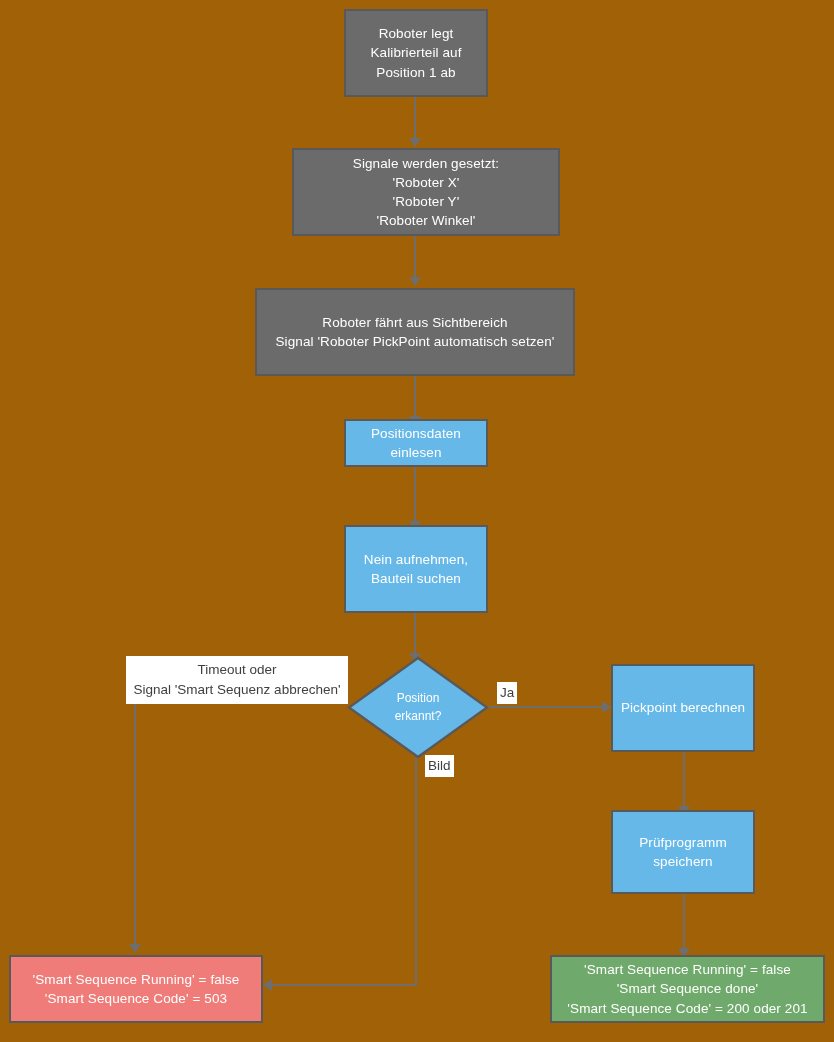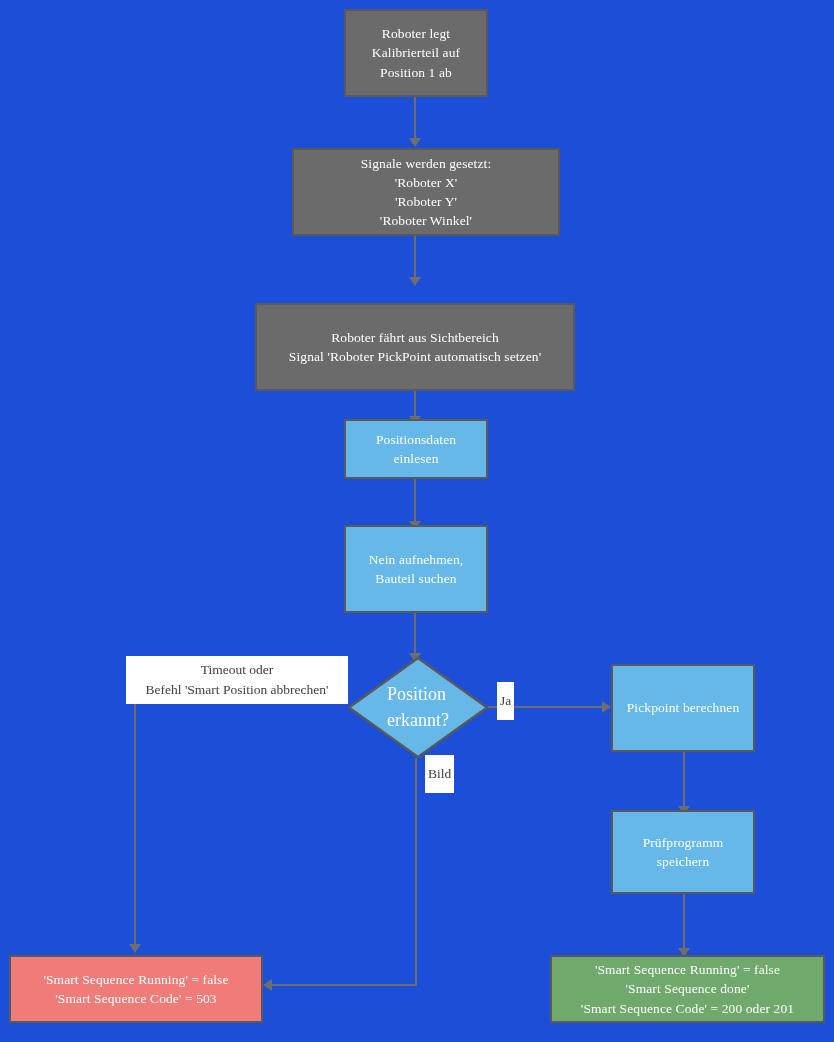--- a/index.html
+++ b/index.html
@@ -4,22 +4,22 @@
 <style>
   html, body {
     margin: 0;
     padding: 0;
     background: #000000;
   }
   #canvas {
     position: relative;
     width: 834px;
     height: 1042px;
-    background: #1d4ed8;
-    font-family: Liberation Serif, serif;
+    background: #a16207;
+    font-family: Liberation Sans, sans-serif;
     overflow: hidden;
   }
 
   
   .node {
     position: absolute;
     box-sizing: border-box;
     border: 2px solid #595959;
     display: flex;
     align-items: center;
@@ -42,22 +42,23 @@
     position: absolute;
     z-index: 3;
   }
   .diamond svg { display: block; }
   .diamond .dtext {
     position: absolute;
     inset: 0;
     display: flex;
     align-items: center;
     justify-content: center;
+    text-align: center;
     color: #ffffff;
-    font-size: 18px;
+    font-size: 12px;
     line-height: 1.42;
     white-space: pre-line;
     pointer-events: none;
   }
 
   
   .vline, .hline {
     position: absolute;
     background: #6e6e6e;
     z-index: 1;
@@ -88,21 +89,21 @@
 
   
   .edge-label {
     position: absolute;
     background: #ffffff;
     color: #404040;
     font-size: 13.5px;
     line-height: 1.45;
     text-align: center;
     white-space: pre-line;
-    padding: 9px 3px;
+    padding: 1px 3px;
     box-sizing: border-box;
     z-index: 4;
   }
   .edge-label.block {
     padding: 4px 4px 5px 4px;
   }
 </style>
 </head>
 <body>
 
@@ -142,24 +143,24 @@
 
   <div class="node gray" style="left:344px; top:9px; width:144px; height:88px;">Roboter legt
 Kalibrierteil auf
 Position 1 ab</div>
 
   <div class="node gray" style="left:292px; top:148px; width:268px; height:88px;">Signale werden gesetzt:
 'Roboter X'
 'Roboter Y'
 'Roboter Winkel'</div>
 
-  <div class="node gray" style="left:255px; top:303px; width:320px; height:88px;">Roboter fährt aus Sichtbereich
+  <div class="node gray" style="left:255px; top:288px; width:320px; height:88px;">Roboter fährt aus Sichtbereich
 Signal 'Roboter PickPoint automatisch setzen'</div>
 
-  <div class="node blue" style="left:344px; top:419px; width:144px; height:60px;">Positionsdaten
+  <div class="node blue" style="left:344px; top:419px; width:144px; height:48px;">Positionsdaten
 einlesen</div>
 
   <div class="node blue" style="left:344px; top:525px; width:144px; height:88px;">Nein aufnehmen,
 Bauteil suchen</div>
 
   <div class="diamond" style="left:347px; top:656px; width:142px; height:103px;">
     <svg width="142" height="103" viewBox="0 0 142 103">
       <polygon points="71,2 140,51.5 71,101 2,51.5" fill="#66B8E8" stroke="#595959" stroke-width="2.5"></polygon>
     </svg>
     <div class="dtext">Position
@@ -172,19 +173,19 @@
   <div class="node blue" style="left:611px; top:664px; width:144px; height:88px;">Pickpoint berechnen</div>
 
   <div class="node red" style="left:9px; top:955px; width:254px; height:68px;">'Smart Sequence Running' = false
 'Smart Sequence Code' = 503</div>
 
   <div class="node green" style="left:550px; top:955px; width:275px; height:68px;">'Smart Sequence Running' = false
 'Smart Sequence done'
 'Smart Sequence Code' = 200 oder 201</div>
 
   <div class="edge-label block" style="left:126px; top:656px; width:222px;">Timeout oder
-Befehl 'Smart Position abbrechen'</div>
+Signal 'Smart Sequenz abbrechen'</div>
 
   <div class="edge-label" style="left:497px; top:682px;">Ja</div>
 
   <div class="edge-label" style="left:425px; top:755px;">Bild</div>
 
 </div>
 
 </body></html>

